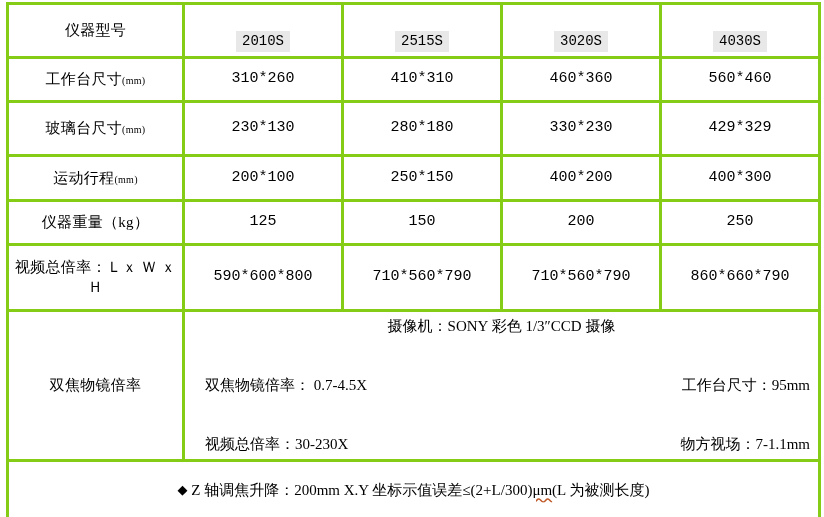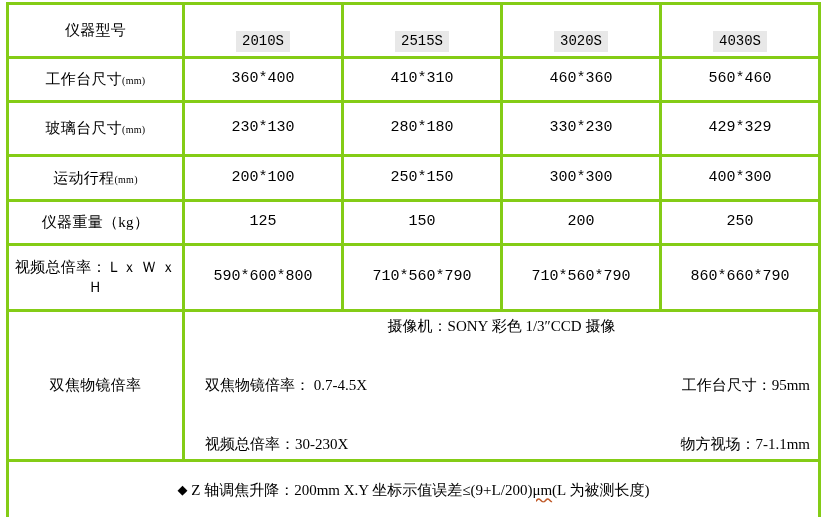--- a/index.html
+++ b/index.html
@@ -126,39 +126,39 @@
       <tr class="h1">
         <td class="rowlabel">仪器型号</td>
         <td class="hdr-cell"><span class="hdr-hl value">2010S</span></td>
         <td class="hdr-cell"><span class="hdr-hl value">2515S</span></td>
         <td class="hdr-cell"><span class="hdr-hl value">3020S</span></td>
         <td class="hdr-cell"><span class="hdr-hl value">4030S</span></td>
       </tr>
 
       <tr class="h2">
         <td class="rowlabel"><span>工作台尺寸</span><span class="unit">(mm)</span></td>
-        <td class="value">360*400</td>
+        <td class="value">310*260</td>
         <td class="value">410*310</td>
         <td class="value">460*360</td>
         <td class="value">560*460</td>
       </tr>
 
       <tr class="h3">
         <td class="rowlabel"><span>玻璃台尺寸</span><span class="unit">(mm)</span></td>
         <td class="value">230*130</td>
         <td class="value">280*180</td>
         <td class="value">330*230</td>
         <td class="value">429*329</td>
       </tr>
 
       <tr class="h4">
         <td class="rowlabel"><span>运动行程</span><span class="unit">(mm)</span></td>
         <td class="value">200*100</td>
         <td class="value">250*150</td>
-        <td class="value">300*300</td>
+        <td class="value">400*200</td>
         <td class="value">400*300</td>
       </tr>
 
       <tr class="h5">
         <td class="rowlabel">仪器重量（kg）</td>
         <td class="value">125</td>
         <td class="value">150</td>
         <td class="value">200</td>
         <td class="value">250</td>
       </tr>
@@ -181,18 +181,18 @@
           </div>
           <div class="meas-row">
             <span class="left">视频总倍率：30-230X</span>
             <span class="right">物方视场：7-1.1mm</span>
           </div>
         </td>
       </tr>
 
       <tr class="hfoot">
         <td colspan="5" class="footnote">
-          <span class="diamond">◆</span><span> Z 轴调焦升降：200mm   X.Y 坐标示值误差≤(9+L/200)</span><span class="squiggle">μm</span><span>(L 为被测长度)</span>
+          <span class="diamond">◆</span><span> Z 轴调焦升降：200mm   X.Y 坐标示值误差≤(2+L/300)</span><span class="squiggle">μm</span><span>(L 为被测长度)</span>
         </td>
       </tr>
     </tbody>
   </table>
 </div>
 
 </body></html>

